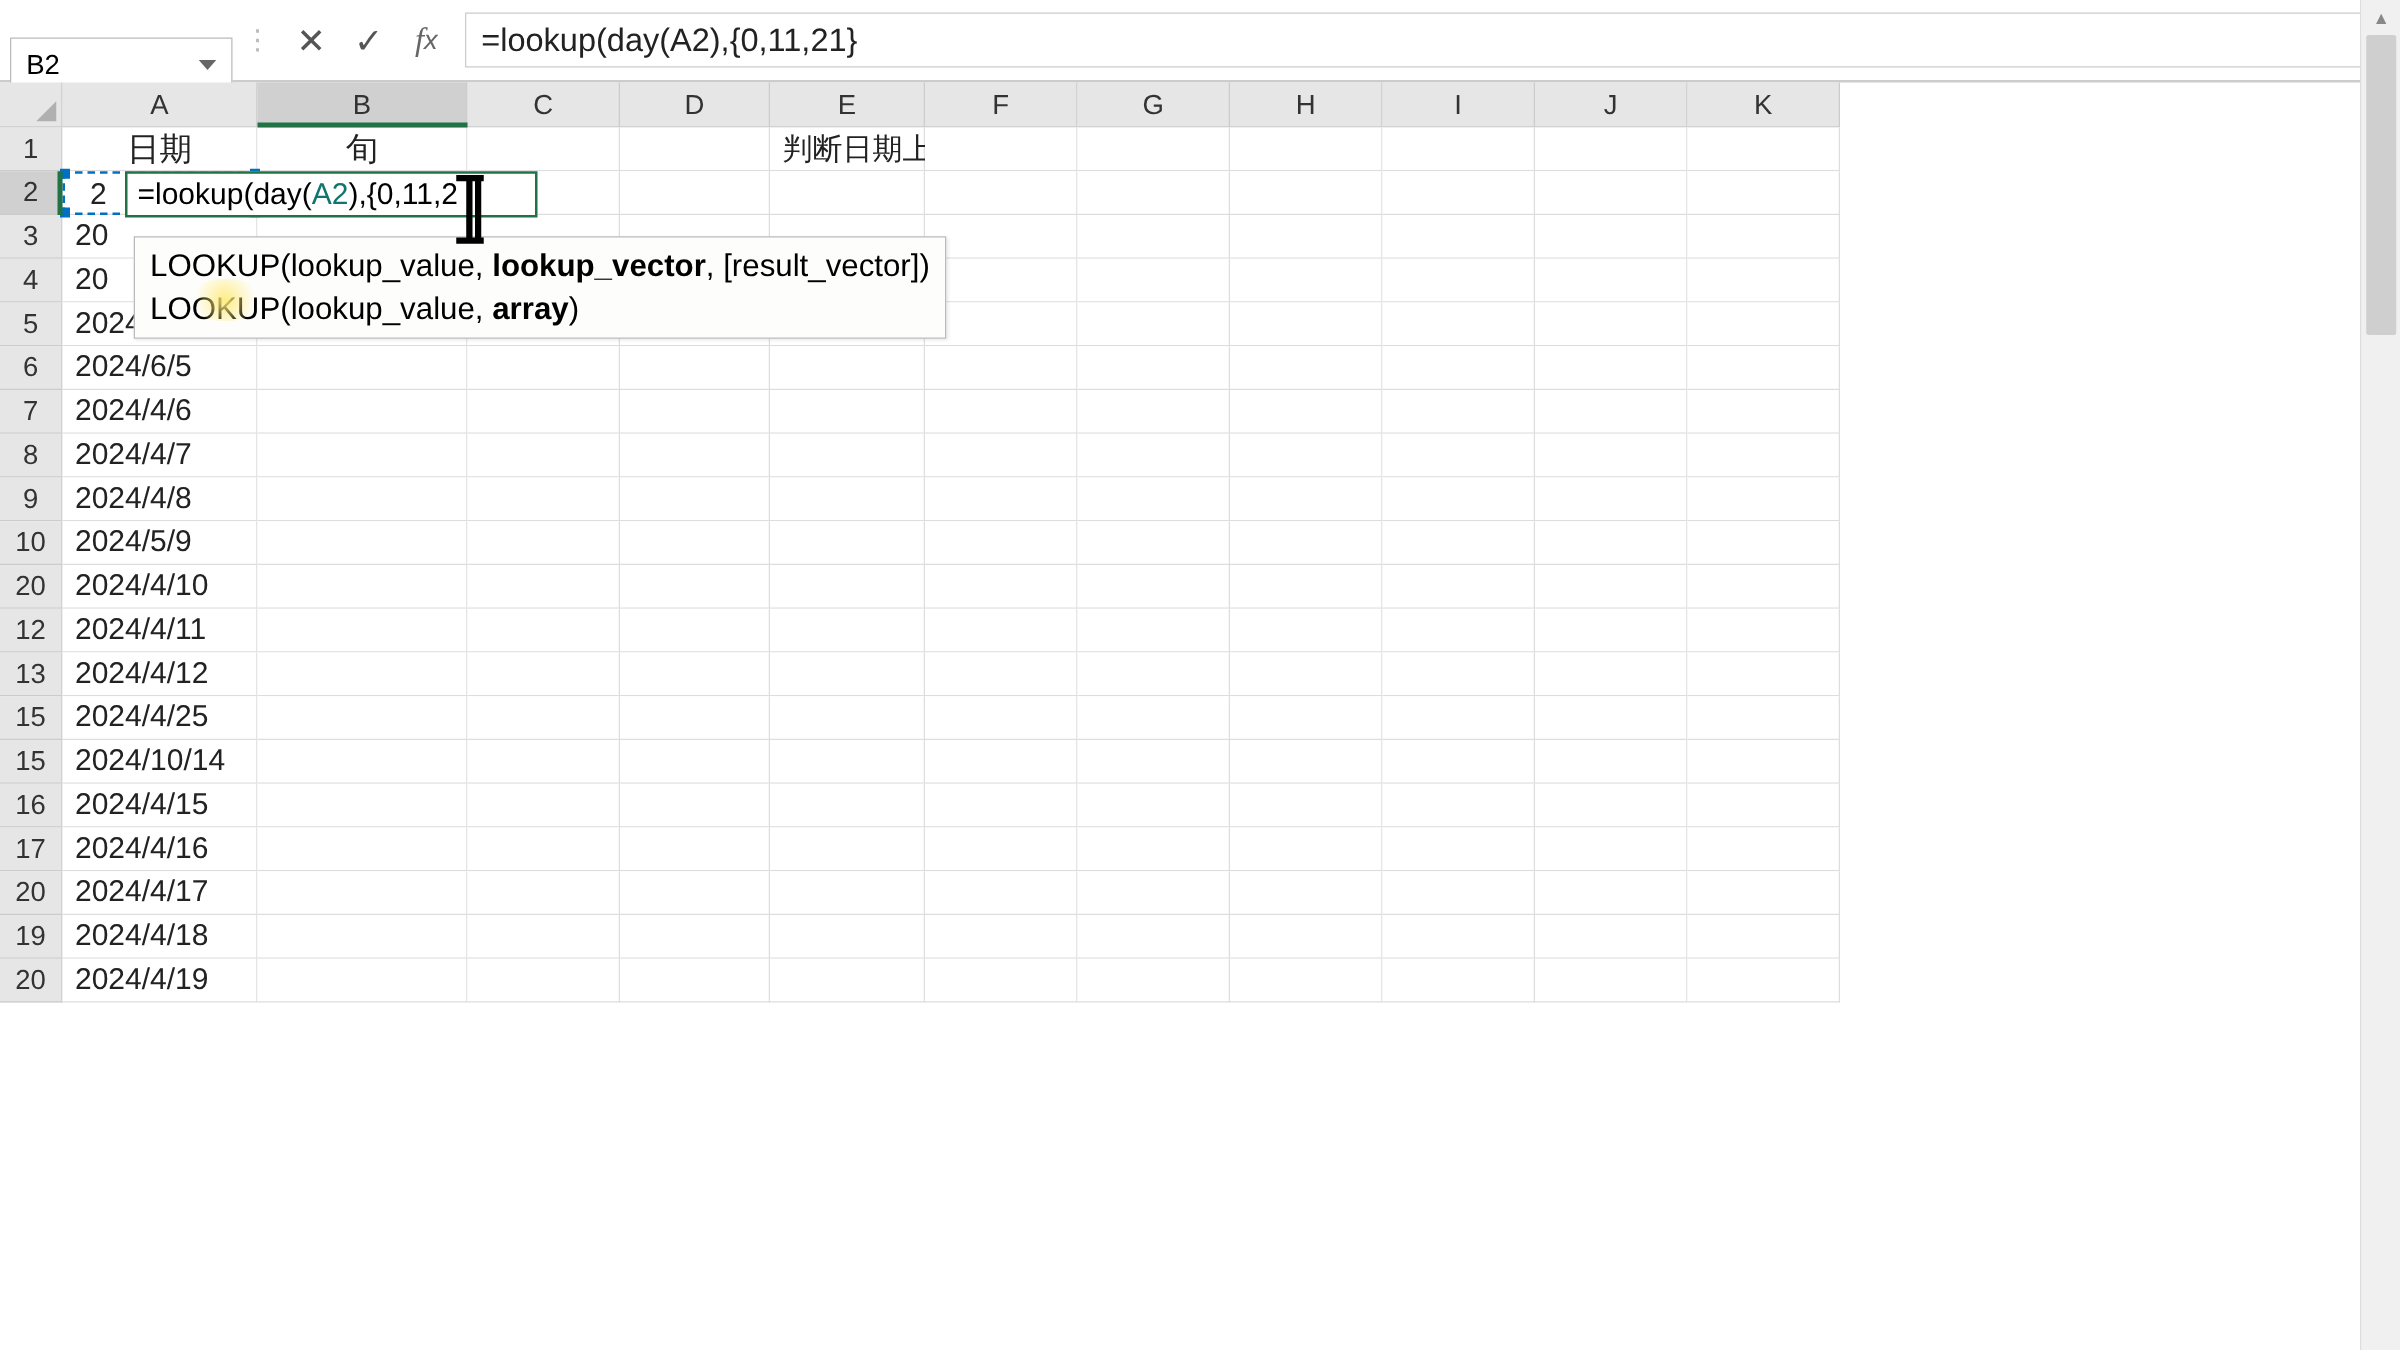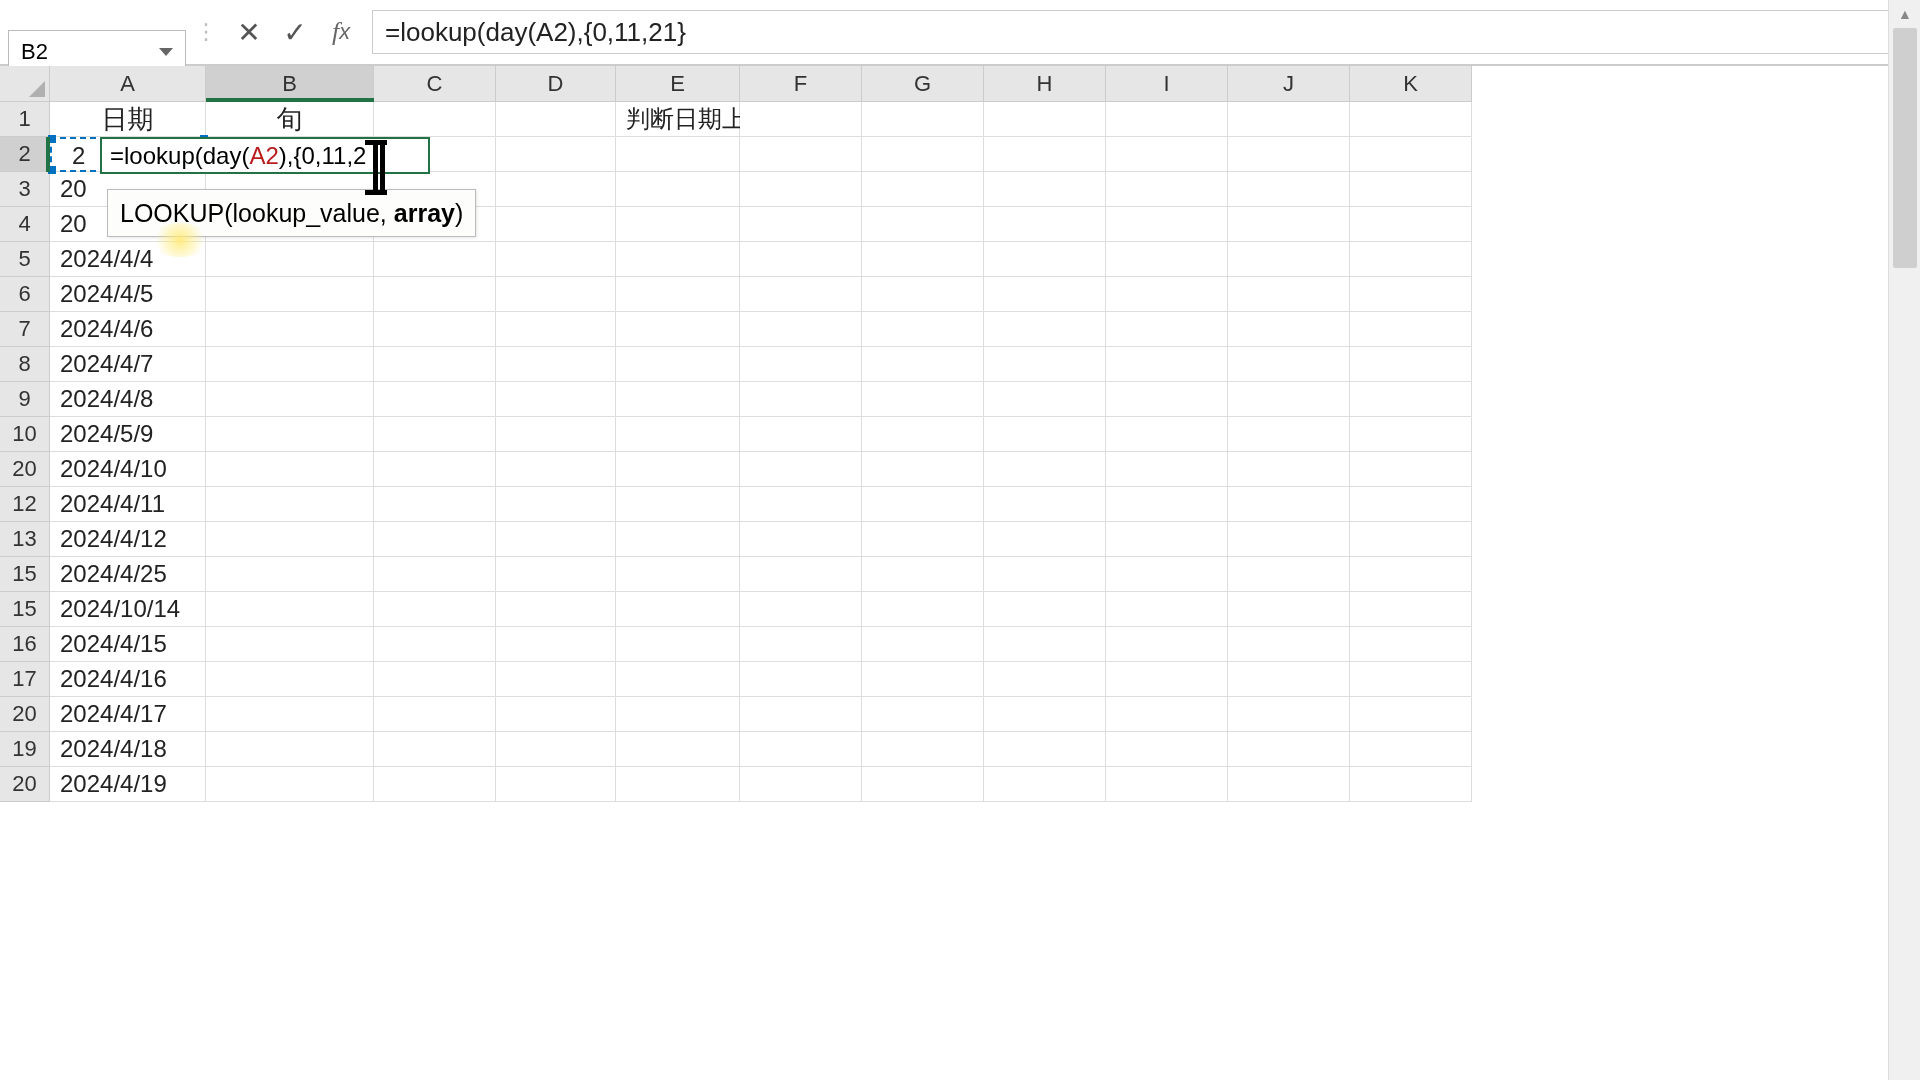--- a/index.html
+++ b/index.html
@@ -42,21 +42,21 @@
 .wF { width: 122px; }
 .wG { width: 122px; }
 .wH { width: 122px; }
 .wI { width: 122px; }
 .wJ { width: 122px; }
 .wK { width: 122px; }
 
 
 .edit-cell { position: absolute; left: 0; top: 35px; border: 2px solid #217346; background: #fff; padding: 2px 8px; font-size: 24px; display: flex; align-items: center; z-index: 5; height: 37px; min-width: 324px; }
 .edit-cell .f-part { }
-.edit-cell .f-ref { color: #b91c1c; }
+.edit-cell .f-ref { color: #0f766e; }
 
 
 .ref-outline { position: absolute; left: 0; top: 35px; width: 156px; height: 35px; border: 2px dashed #0070c0; z-index: 3; pointer-events: none; }
 .ref-outline .dot { position: absolute; width: 8px; height: 8px; background: #0070c0; }
 .ref-outline .tl { left: -4px; top: -4px; }
 .ref-outline .tr { right: -4px; top: -4px; }
 .ref-outline .bl { left: -4px; bottom: -4px; }
 .ref-outline .br { right: -4px; bottom: -4px; }
 
 
@@ -222,21 +222,21 @@
           <div class="cell wD"></div>
           <div class="cell wE"></div>
           <div class="cell wF"></div>
           <div class="cell wG"></div>
           <div class="cell wH"></div>
           <div class="cell wI"></div>
           <div class="cell wJ"></div>
           <div class="cell wK"></div>
         </div>
         <div class="row">
-          <div class="cell wA">2024/4/5</div>
+          <div class="cell wA">2024/6/5</div>
           <div class="cell wB"></div>
           <div class="cell wC"></div>
           <div class="cell wD"></div>
           <div class="cell wE"></div>
           <div class="cell wF"></div>
           <div class="cell wG"></div>
           <div class="cell wH"></div>
           <div class="cell wI"></div>
           <div class="cell wJ"></div>
           <div class="cell wK"></div>
@@ -421,20 +421,23 @@
           <div class="cell wH"></div>
           <div class="cell wI"></div>
           <div class="cell wJ"></div>
           <div class="cell wK"></div>
         </div>
       </div>
   </div>
 </div>
 
 <div class="fn-tooltip">
+  <div>
+    <span>LOOKUP(lookup_value, </span><span class="bold">lookup_vector</span><span>, [result_vector])</span>
+  </div>
   <div>
     <span>LOOKUP(lookup_value, </span><span class="bold">array</span><span>)</span>
   </div>
 </div>
 <div class="highlight-blob"></div>
 
 <div class="caret-overlay">
   <div class="hcap topcap"></div>
   <div class="vbar"></div>
   <div class="vbar2"></div>

